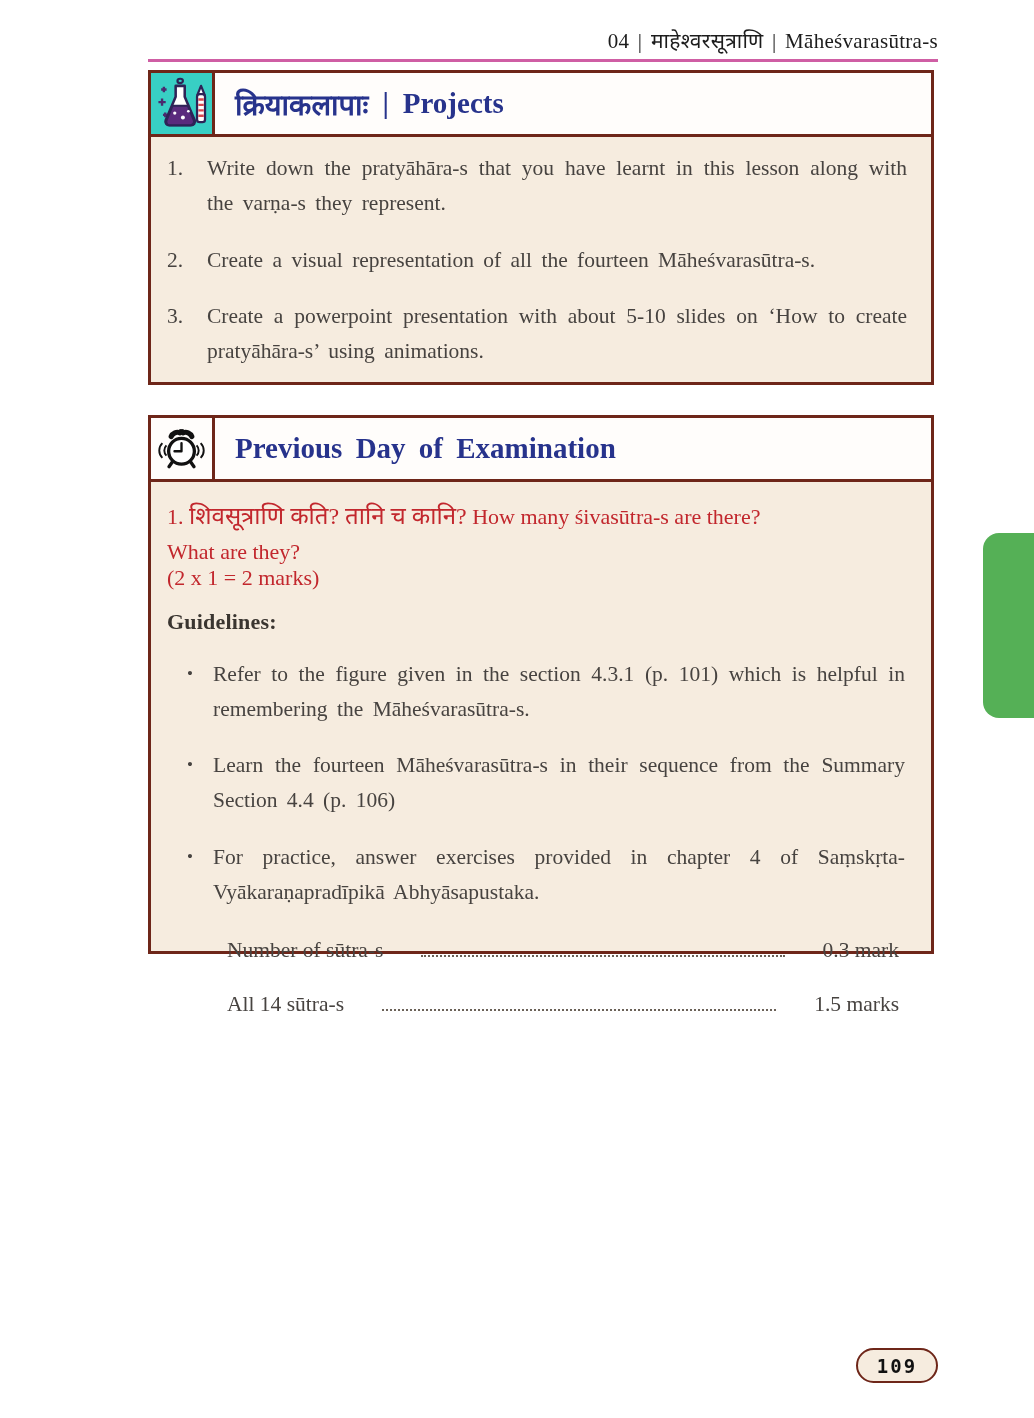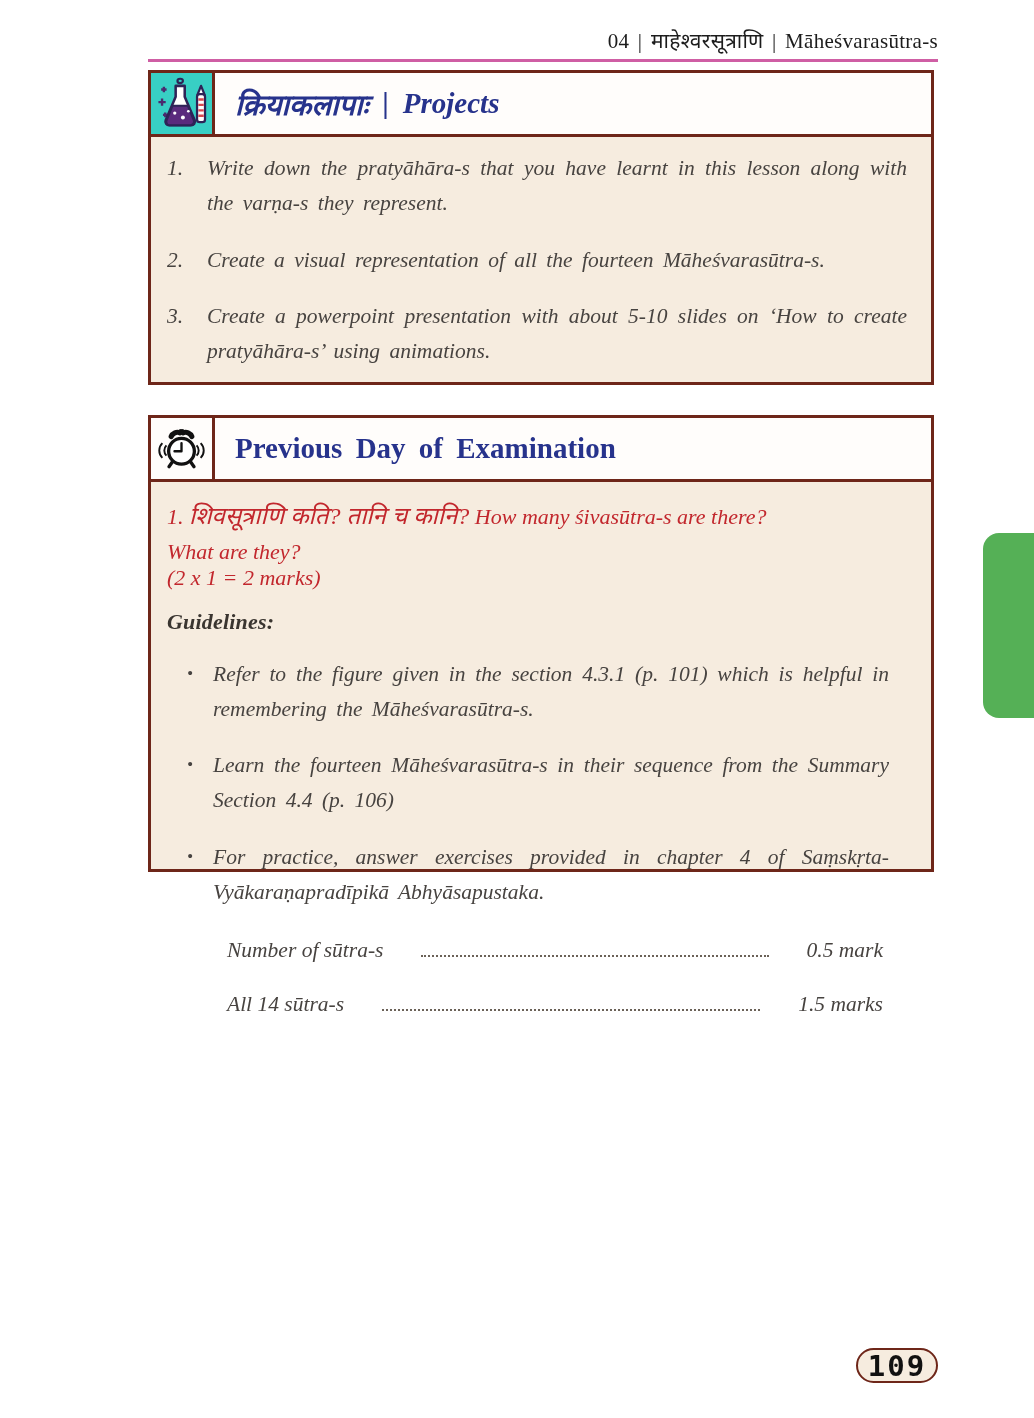--- a/index.html
+++ b/index.html
@@ -61,29 +61,29 @@
     align-items: center;
     padding-left: 20px;
     font-weight: bold;
     font-size: 29px;
     color: #27338c;
     word-spacing: 6px;
   }
   .frame-title .sep { padding: 0 14px; font-weight: bold; }
 
   
-  #projects-box { top: 70px; height: 315px; font-style: italic; }
+  #projects-box { top: 70px; height: 315px; }
   .proj-body { padding: 14px 24px 10px 16px; }
   .proj-item { display: flex; margin-bottom: 22px; font-size: 21.5px; line-height: 1.62; }
   .proj-item .num { flex: 0 0 40px; }
   .proj-item .txt { flex: 1; text-align: justify; word-spacing: 4px; }
 
   
-  #exam-box { top: 415px; height: 457px; }
-  .exam-body { padding: 14px 40px 10px 16px; font-style: italic; }
+  #exam-box { top: 415px; height: 539px; }
+  .exam-body { padding: 14px 24px 10px 16px; }
 
   .question { color: #c2272d; font-size: 22px; line-height: 1.7; }
   .question .dev { font-size: 24px; }
   .question-line2 {
     display: flex;
     justify-content: space-between;
     color: #c2272d;
     font-size: 22px;
     margin-top: 2px;
     flex-direction: column;
@@ -124,21 +124,21 @@
   .page-pill {
     position: absolute;
     left: 856px; top: 1348px;
     width: 82px; height: 35px;
     background: #f6ecdf;
     border: 2.5px solid #6e2619;
     border-radius: 18px;
     display: flex;
     align-items: center;
     justify-content: center;
-    font-size: 29px;
+    font-size: 19px;
     font-weight: bold;
     color: #111111;
     letter-spacing: 2px;
     font-family: "DejaVu Sans Mono", monospace;
   }
 </style>
 </head>
 <body>
 
 <div class="page-header">04 | माहेश्वरसूत्राणि | Māheśvarasūtra-s</div>
@@ -233,21 +233,21 @@
     </div>
     <div class="bullet-row">
       <span class="dot">•</span>
       <span class="txt">For practice, answer exercises provided in chapter 4 of Saṃskṛta-Vyākaraṇapradīpikā Abhyāsapustaka.</span>
     </div>
 
 
     <div class="mark-row">
       <span>Number of sūtra-s</span>
       <span class="leader"></span>
-      <span>0.5 mark</span>
+      <span>0.3 mark</span>
     </div>
     <div class="mark-row">
       <span>All 14 sūtra-s</span>
       <span class="leader"></span>
       <span>1.5 marks</span>
     </div>
   </div>
 </div>
 
 <div class="green-tab"></div>

